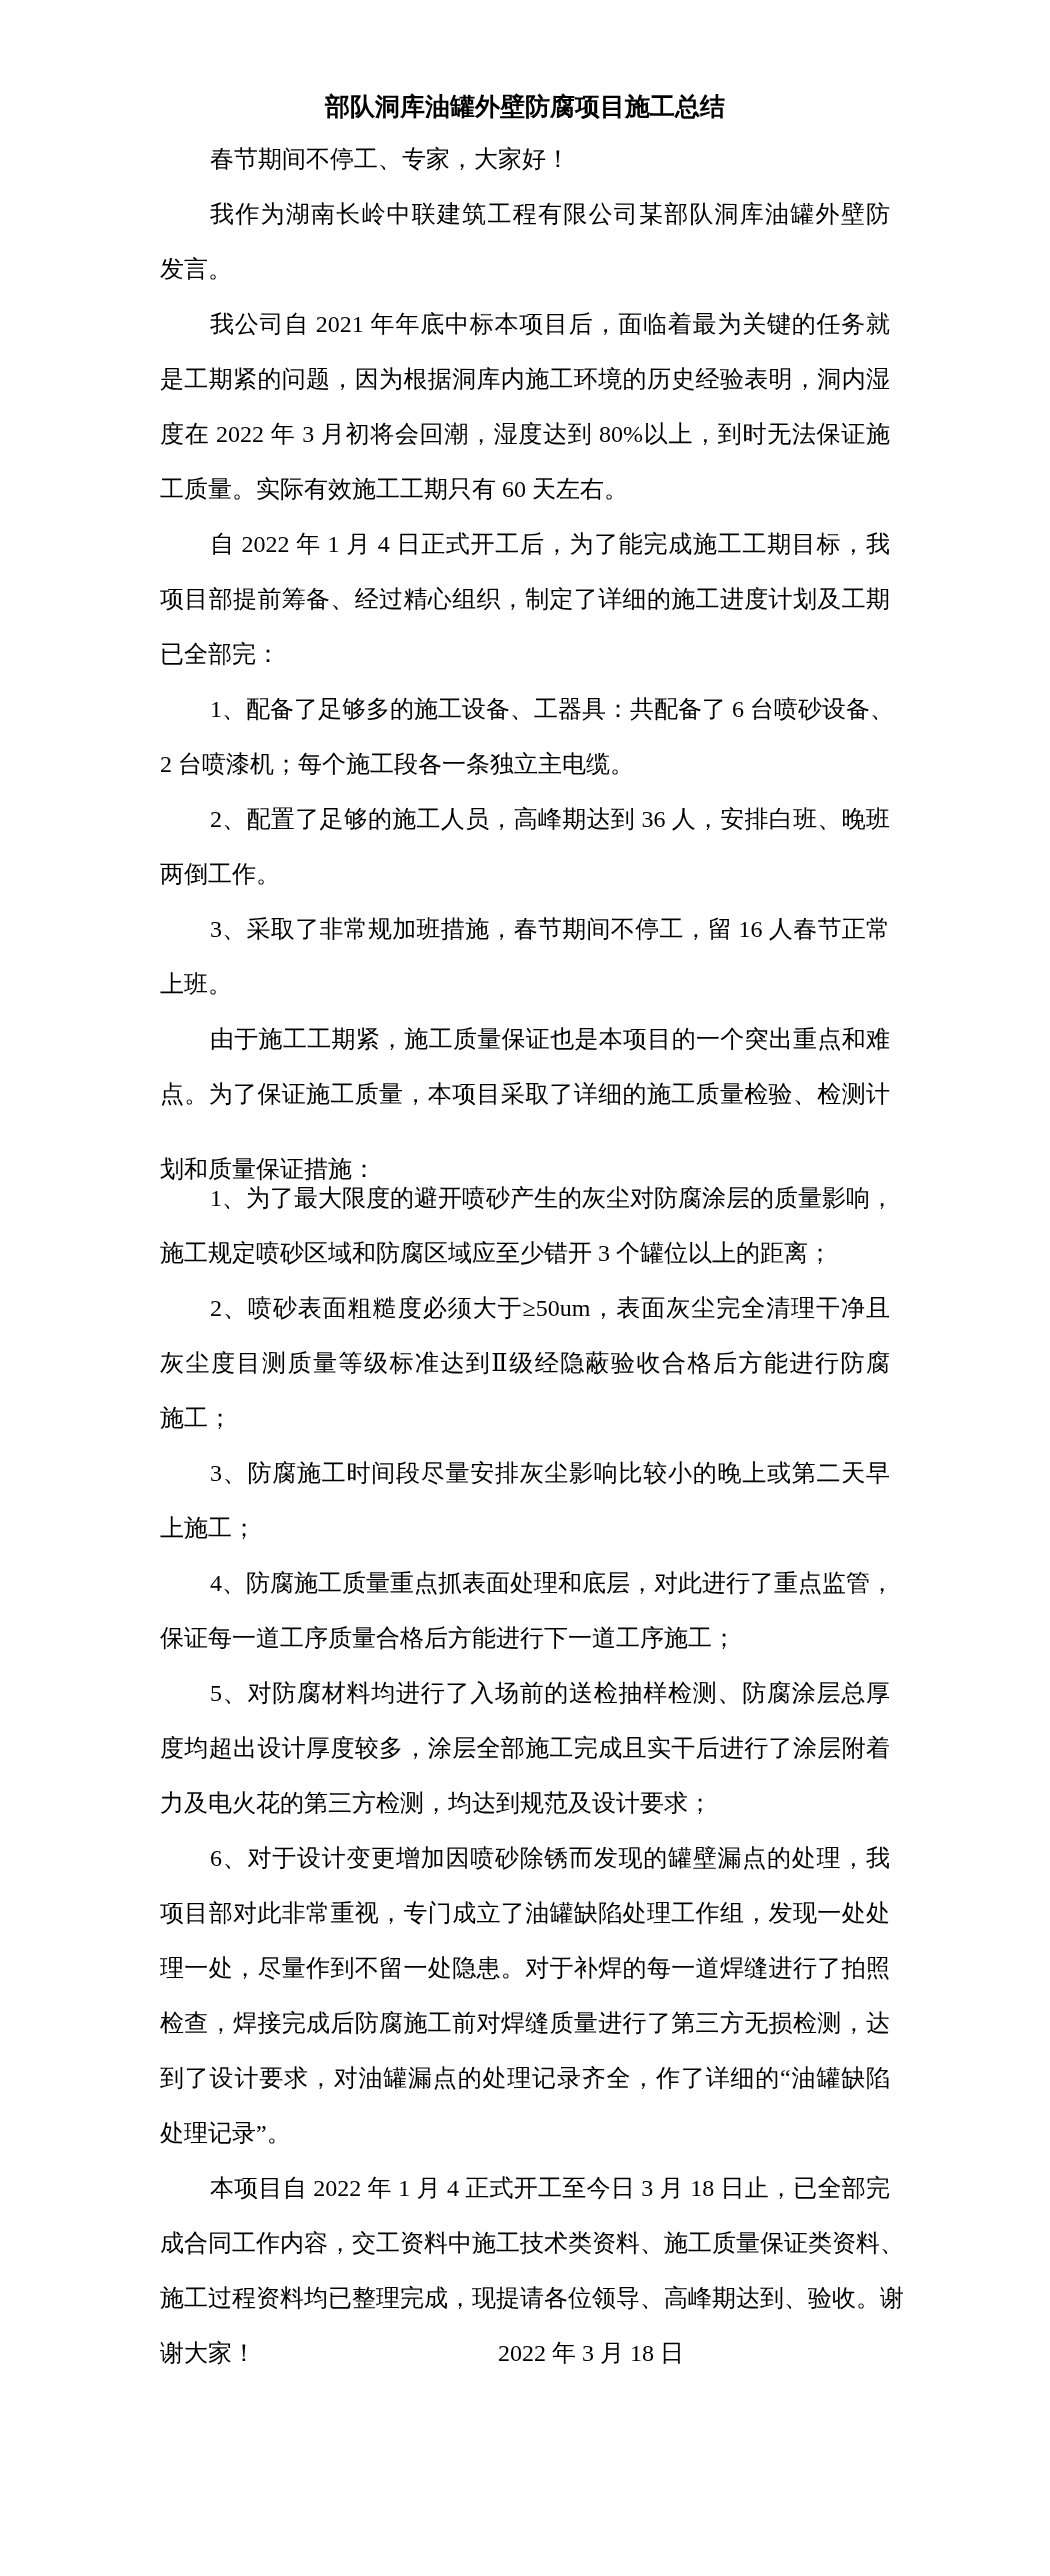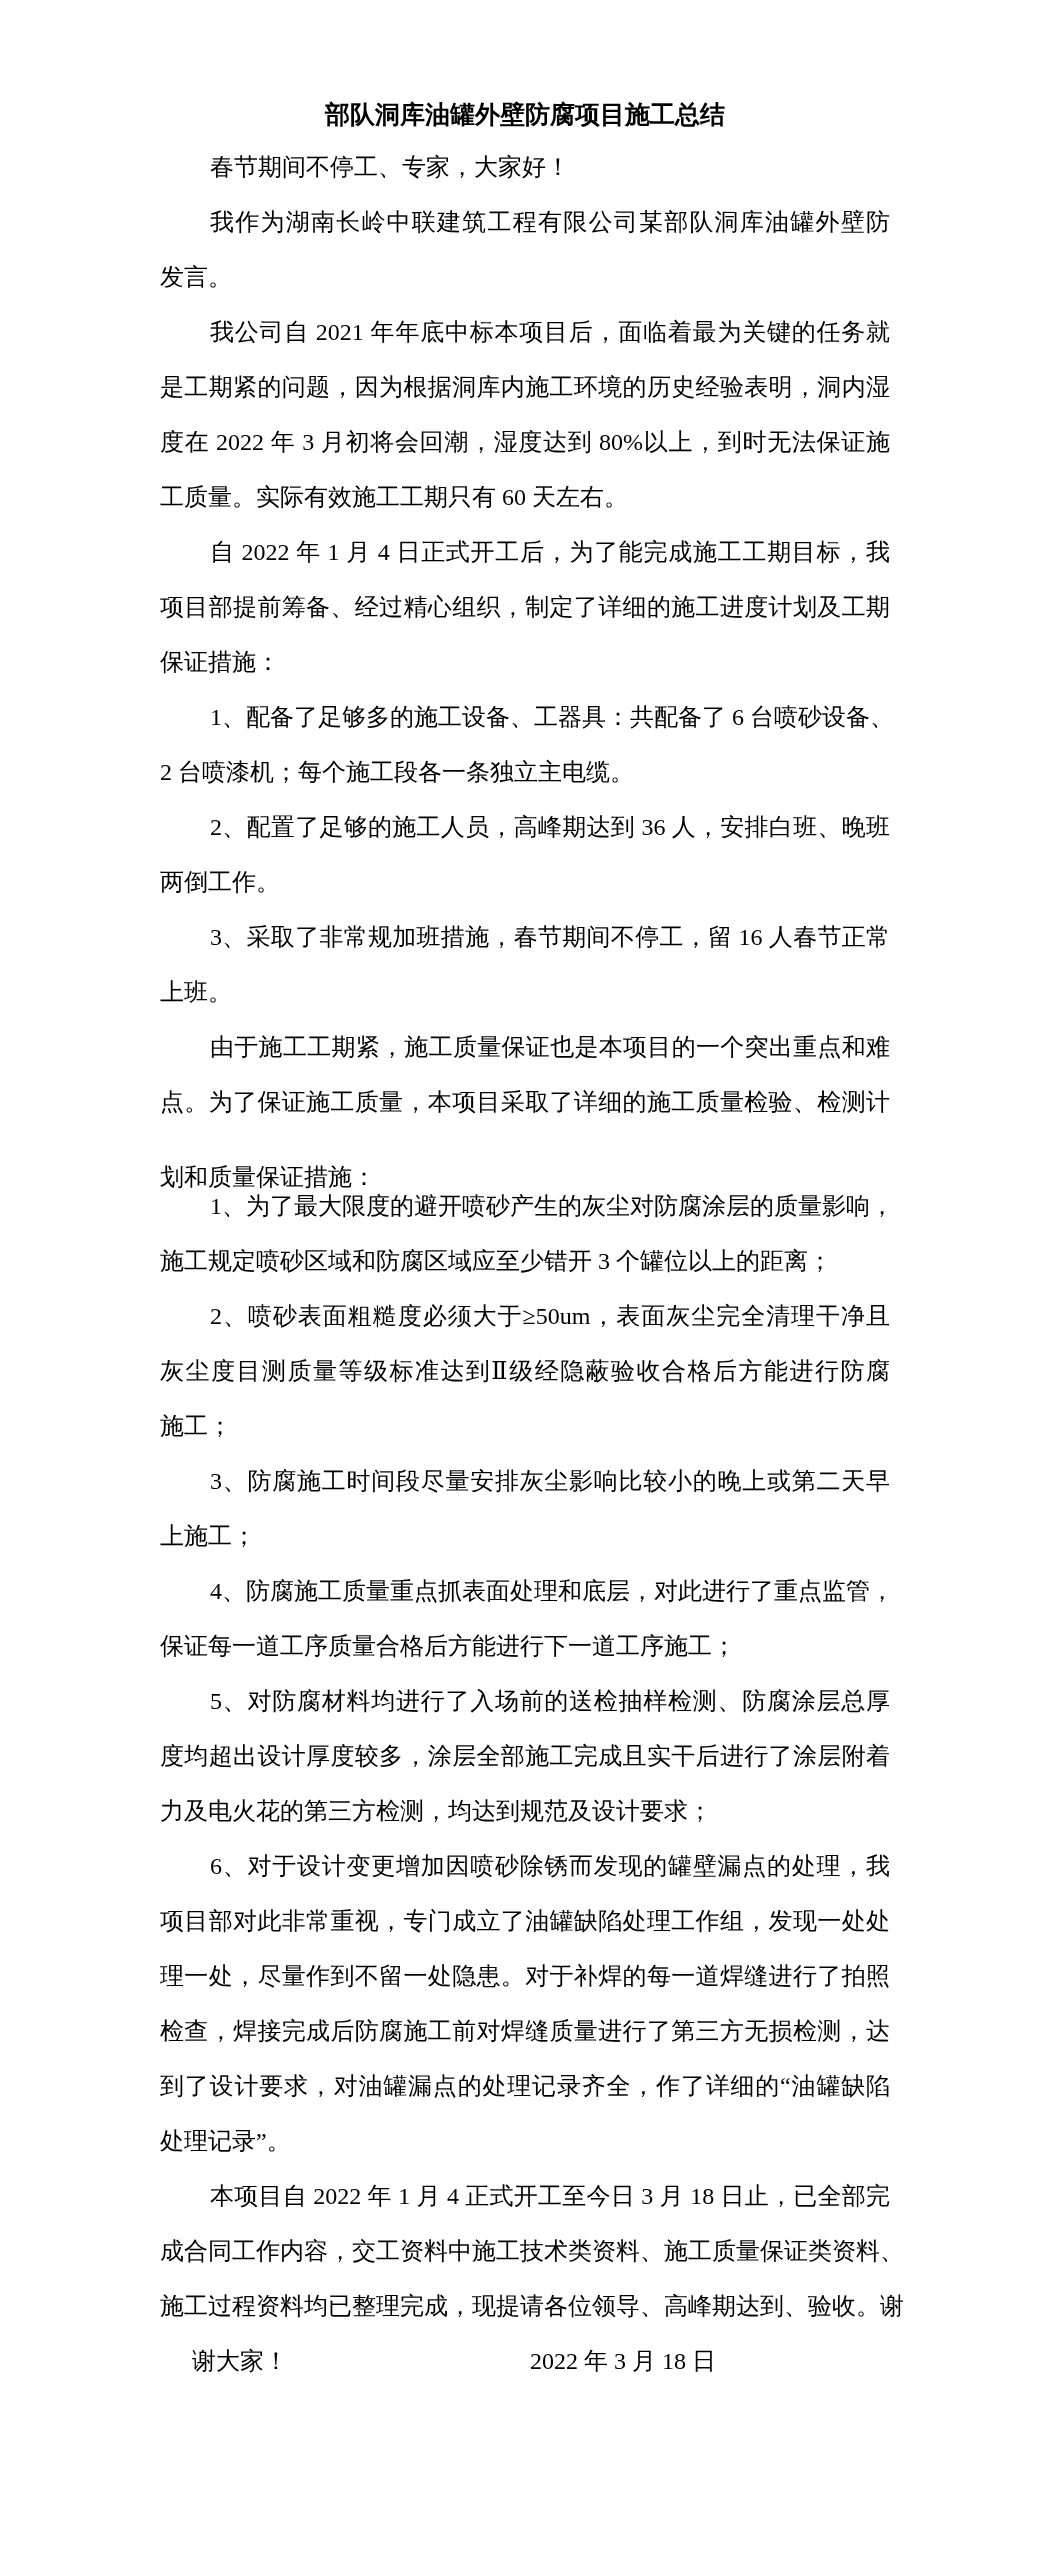--- a/index.html
+++ b/index.html
@@ -6,21 +6,21 @@
   body {
     width: 1050px;
     height: 2576px;
     background: #ffffff;
     position: relative;
     overflow: hidden;
   }
   .doc {
     position: absolute;
     left: 160px;
-    top: 101px;
+    top: 93px;
     width: 730px;
     color: #000000;
     font-family: "Liberation Serif", "DejaVu Serif", serif;
     font-size: 24px;
     line-height: 28px;
   }
   .line {
     height: 55px;
     white-space: nowrap;
   }
@@ -30,21 +30,21 @@
     font-weight: 700;
     font-size: 25px;
   }
   .justify {
     text-align: justify;
     text-align-last: justify;
     text-justify: inter-character;
   }
   .indent { padding-left: 50px; }
   .tight { height: 28.5px; margin-top: 20px; }
-  .last-line { position: relative; margin-left: 32px; }
+  .last-line { position: relative; }
   .closing-date {
     position: absolute;
     left: 338px;
     top: 0;
     white-space: nowrap;
   }
 </style>
 </head>
 <body>
 
@@ -54,21 +54,21 @@
   <div>
       <div class="line indent">春节期间不停工、专家，大家好！</div>
       <div class="line justify indent">我作为湖南长岭中联建筑工程有限公司某部队洞库油罐外壁防</div>
       <div class="line">发言。</div>
       <div class="line justify indent">我公司自 2021 年年底中标本项目后，面临着最为关键的任务就</div>
       <div class="line justify">是工期紧的问题，因为根据洞库内施工环境的历史经验表明，洞内湿</div>
       <div class="line justify">度在 2022 年 3 月初将会回潮，湿度达到 80%以上，到时无法保证施</div>
       <div class="line">工质量。实际有效施工工期只有 60 天左右。</div>
       <div class="line justify indent">自 2022 年 1 月 4 日正式开工后，为了能完成施工工期目标，我</div>
       <div class="line justify">项目部提前筹备、经过精心组织，制定了详细的施工进度计划及工期</div>
-      <div class="line">保证措施：</div>
+      <div class="line">已全部完：</div>
       <div class="line justify indent">1、配备了足够多的施工设备、工器具：共配备了 6 台喷砂设备、</div>
       <div class="line">2 台喷漆机；每个施工段各一条独立主电缆。</div>
       <div class="line justify indent">2、配置了足够的施工人员，高峰期达到 36 人，安排白班、晚班</div>
       <div class="line">两倒工作。</div>
       <div class="line justify indent">3、采取了非常规加班措施，春节期间不停工，留 16 人春节正常</div>
       <div class="line">上班。</div>
       <div class="line justify indent">由于施工工期紧，施工质量保证也是本项目的一个突出重点和难</div>
       <div class="line justify">点。为了保证施工质量，本项目采取了详细的施工质量检验、检测计</div>
       <div class="line tight">划和质量保证措施：</div>
       <div class="line justify indent">1、为了最大限度的避开喷砂产生的灰尘对防腐涂层的质量影响，</div>

